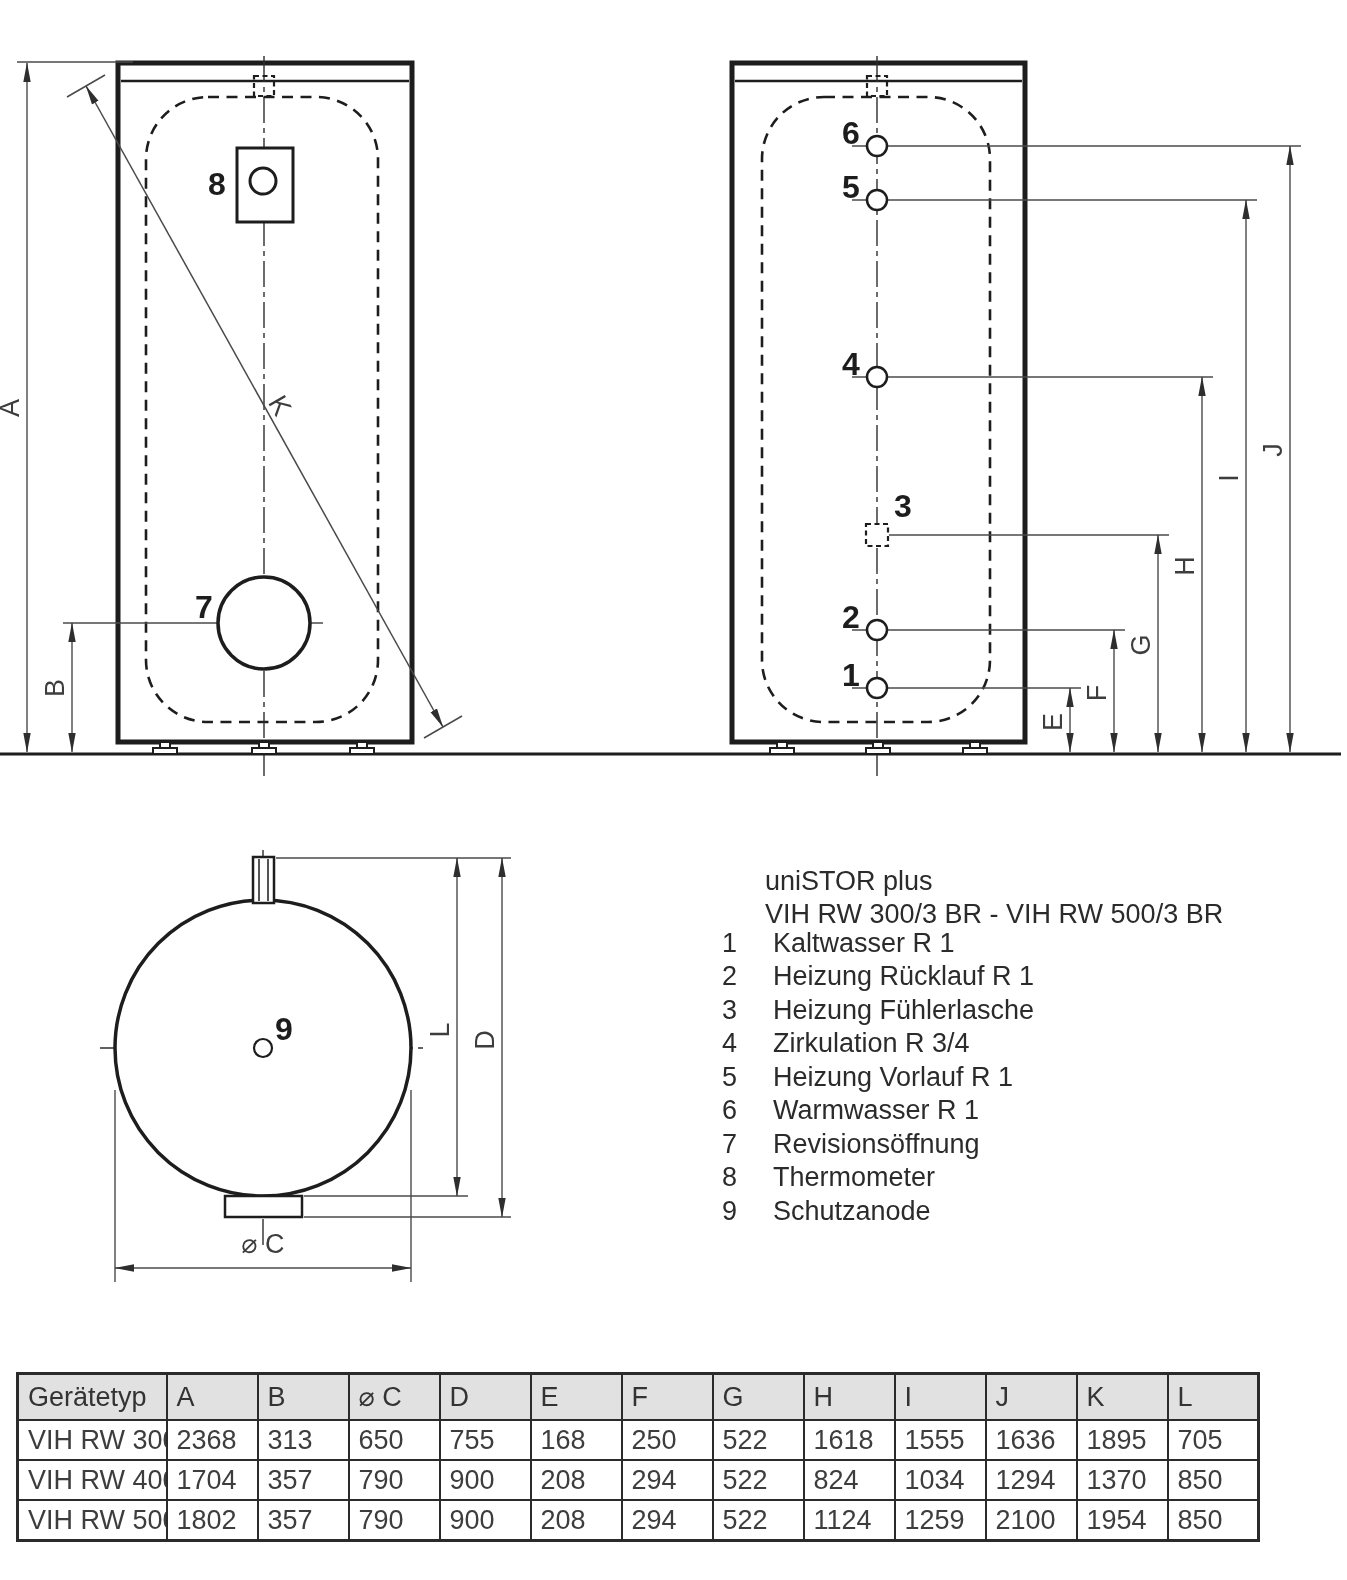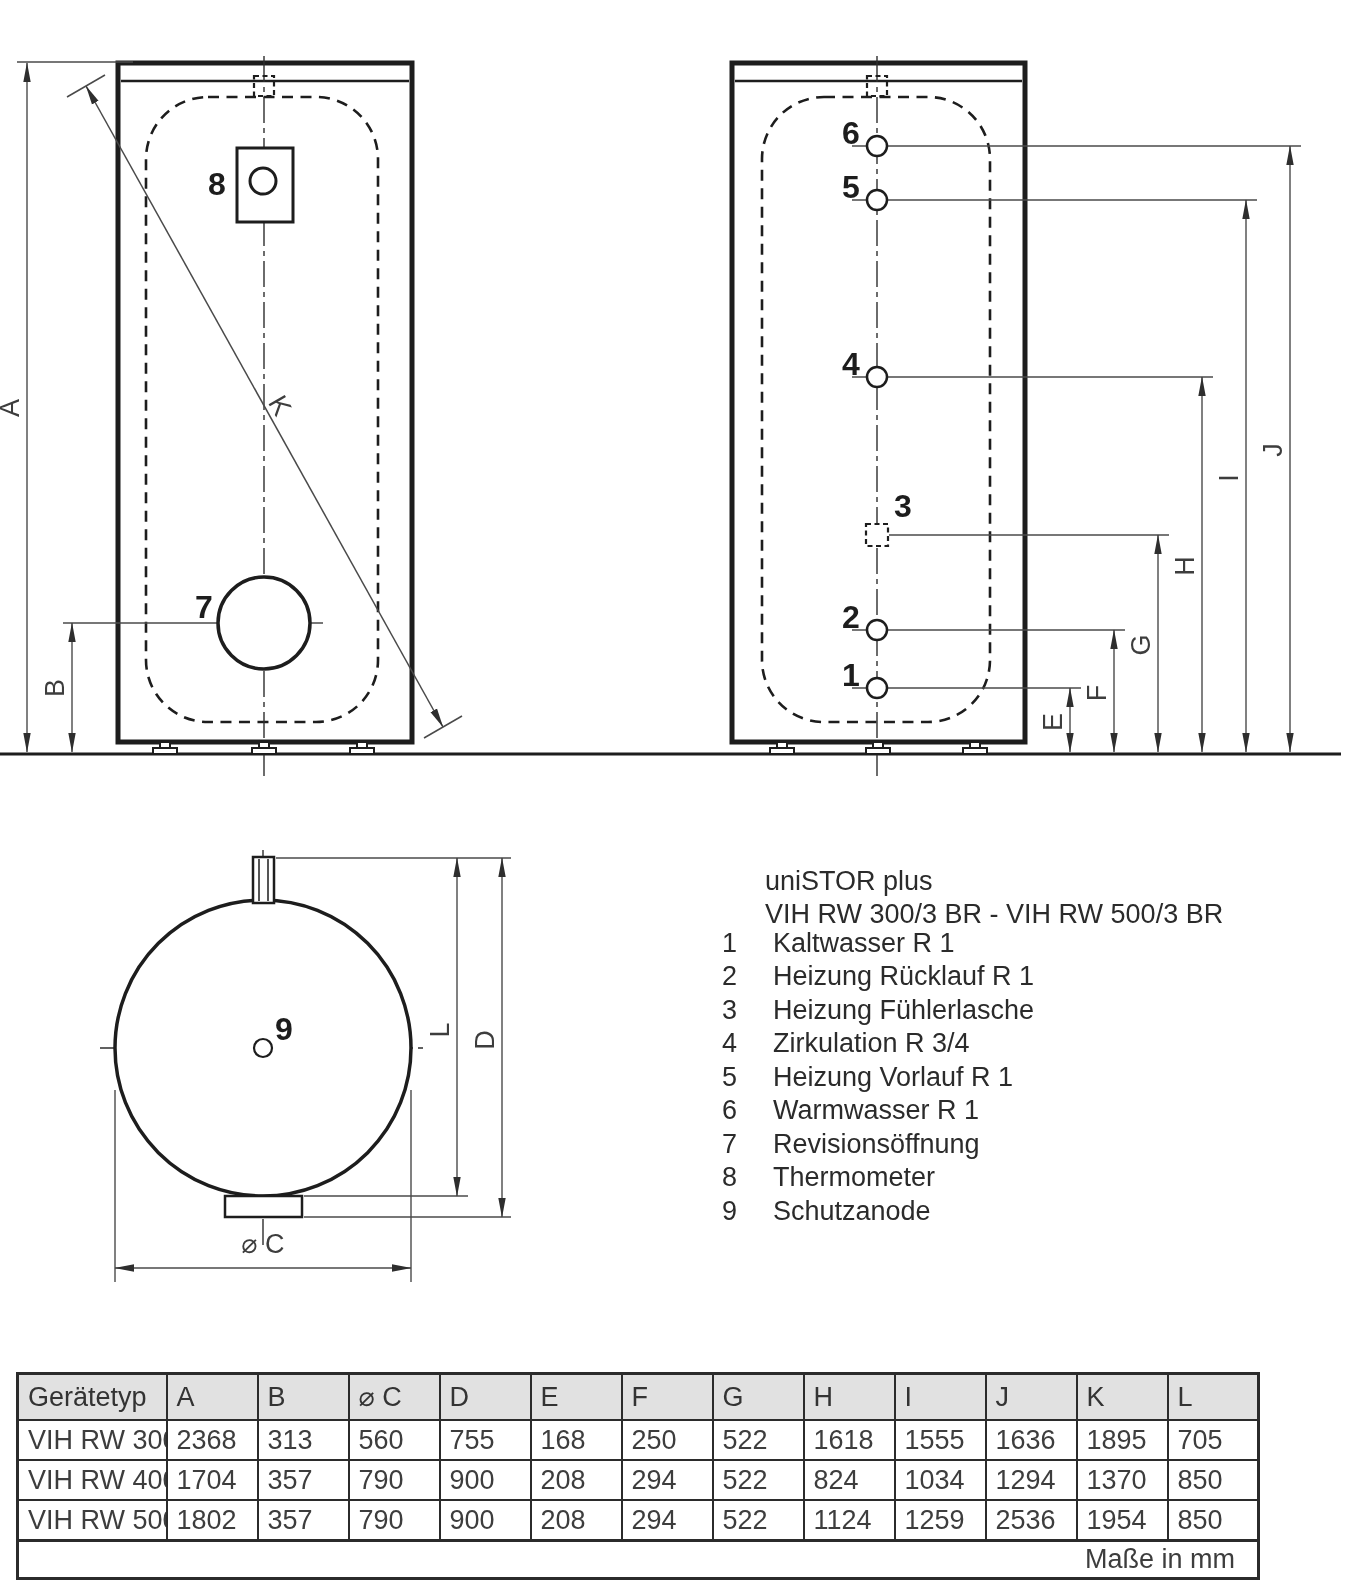--- a/index.html
+++ b/index.html
@@ -212,21 +212,21 @@
       <th>J</th>
       <th>K</th>
       <th>L</th>
     </tr>
   </thead>
   <tbody>
     <tr>
       <td>VIH RW 300</td>
       <td>2368</td>
       <td>313</td>
-      <td>560</td>
+      <td>650</td>
       <td>755</td>
       <td>168</td>
       <td>250</td>
       <td>522</td>
       <td>1618</td>
       <td>1555</td>
       <td>1636</td>
       <td>1895</td>
       <td>705</td>
     </tr>
@@ -249,23 +249,20 @@
       <td>VIH RW 500</td>
       <td>1802</td>
       <td>357</td>
       <td>790</td>
       <td>900</td>
       <td>208</td>
       <td>294</td>
       <td>522</td>
       <td>1124</td>
       <td>1259</td>
-      <td>2536</td>
+      <td>2100</td>
       <td>1954</td>
       <td>850</td>
     </tr>
-    <tr>
-      <td class="footer" colspan="13">Maße in mm</td>
-    </tr>
   </tbody>
 </table>
 
 </div>
 
 </body></html>

